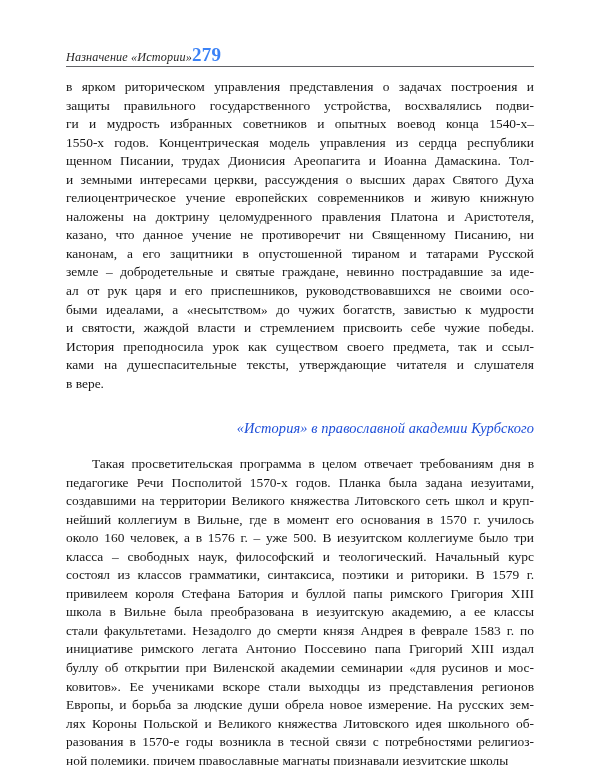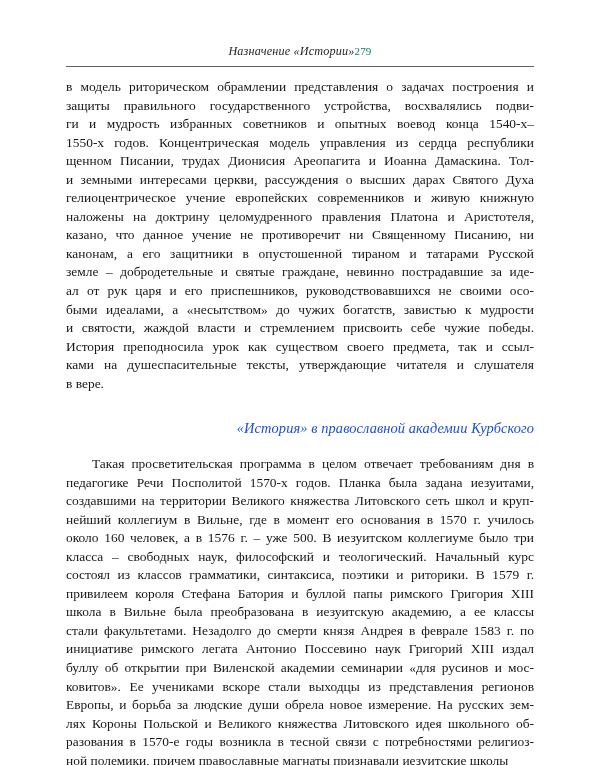--- a/index.html
+++ b/index.html
@@ -28,34 +28,35 @@
 
   
   .running-head {
     position: absolute;
     left: 66px;
     top: 44px;
     width: 468px;
     height: 20px;
     display: flex;
     align-items: baseline;
-    justify-content: center;
+    justify-content: flex-start;
   }
   .running-head-title {
     font-style: italic;
     font-size: 12.2px;
     letter-spacing: 0.15px;
     color: #262626;
     white-space: nowrap;
   }
   .running-head-folio {
-    font-size: 11px;
-    color: #0f766e;
+    font-size: 19px;
+    color: #3b82f6;
     letter-spacing: 0.2px;
     white-space: nowrap;
+    font-weight: bold;
   }
   .head-rule {
     position: absolute;
     left: 66px;
     top: 66px;
     width: 468px;
     height: 1px;
     background: #55565a;
     opacity: 0.92;
   }
@@ -120,21 +121,21 @@
 <div class="page">
 
   <div class="running-head">
     <span class="running-head-title">Назначение «Истории»</span>
     <span class="running-head-folio">279</span>
   </div>
   <div class="head-rule"></div>
 
   <div class="textblock">
     <p class="para" id="para1">
-        <span class="ln">в модель риторическом обрамлении представления о задачах построения и</span>
+        <span class="ln">в ярком риторическом управления представления о задачах построения и</span>
         <span class="ln">защиты правильного государственного устройства, восхвалялись подви-</span>
         <span class="ln">ги и мудрость избранных советников и опытных воевод конца 1540-х–</span>
         <span class="ln">1550-х годов. Концентрическая модель управления из сердца республики</span>
         <span class="ln">щенном Писании, трудах Дионисия Ареопагита и Иоанна Дамаскина. Тол-</span>
         <span class="ln">и земными интересами церкви, рассуждения о высших дарах Святого Духа</span>
         <span class="ln">гелиоцентрическое учение европейских современников и живую книжную</span>
         <span class="ln">наложены на доктрину целомудренного правления Платона и Аристотеля,</span>
         <span class="ln">казано, что данное учение не противоречит ни Священному Писанию, ни</span>
         <span class="ln">канонам, а его защитники в опустошенной тираном и татарами Русской</span>
         <span class="ln">земле – добродетельные и святые граждане, невинно пострадавшие за иде-</span>
@@ -154,21 +155,21 @@
         <span class="ln indent">Такая просветительская программа в целом отвечает требованиям дня в</span>
         <span class="ln">педагогике Речи Посполитой 1570-х годов. Планка была задана иезуитами,</span>
         <span class="ln">создавшими на территории Великого княжества Литовского сеть школ и круп-</span>
         <span class="ln">нейший коллегиум в Вильне, где в момент его основания в 1570 г. училось</span>
         <span class="ln">около 160 человек, а в 1576 г. – уже 500. В иезуитском коллегиуме было три</span>
         <span class="ln">класса – свободных наук, философский и теологический. Начальный курс</span>
         <span class="ln">состоял из классов грамматики, синтаксиса, поэтики и риторики. В 1579 г.</span>
         <span class="ln">привилеем короля Стефана Батория и буллой папы римского Григория XIII</span>
         <span class="ln">школа в Вильне была преобразована в иезуитскую академию, а ее классы</span>
         <span class="ln">стали факультетами. Незадолго до смерти князя Андрея в феврале 1583 г. по</span>
-        <span class="ln">инициативе римского легата Антонио Поссевино наук Григорий XIII издал</span>
+        <span class="ln">инициативе римского легата Антонио Поссевино папа Григорий XIII издал</span>
         <span class="ln">буллу об открытии при Виленской академии семинарии «для русинов и мос-</span>
         <span class="ln">ковитов». Ее учениками вскоре стали выходцы из представления регионов</span>
         <span class="ln">Европы, и борьба за людские души обрела новое измерение. На русских зем-</span>
         <span class="ln">лях Короны Польской и Великого княжества Литовского идея школьного об-</span>
         <span class="ln">разования в 1570-е годы возникла в тесной связи с потребностями религиоз-</span>
         <span class="ln last">ной полемики, причем православные магнаты признавали иезуитские школы</span>
       </p>
   </div>
 
 </div>

